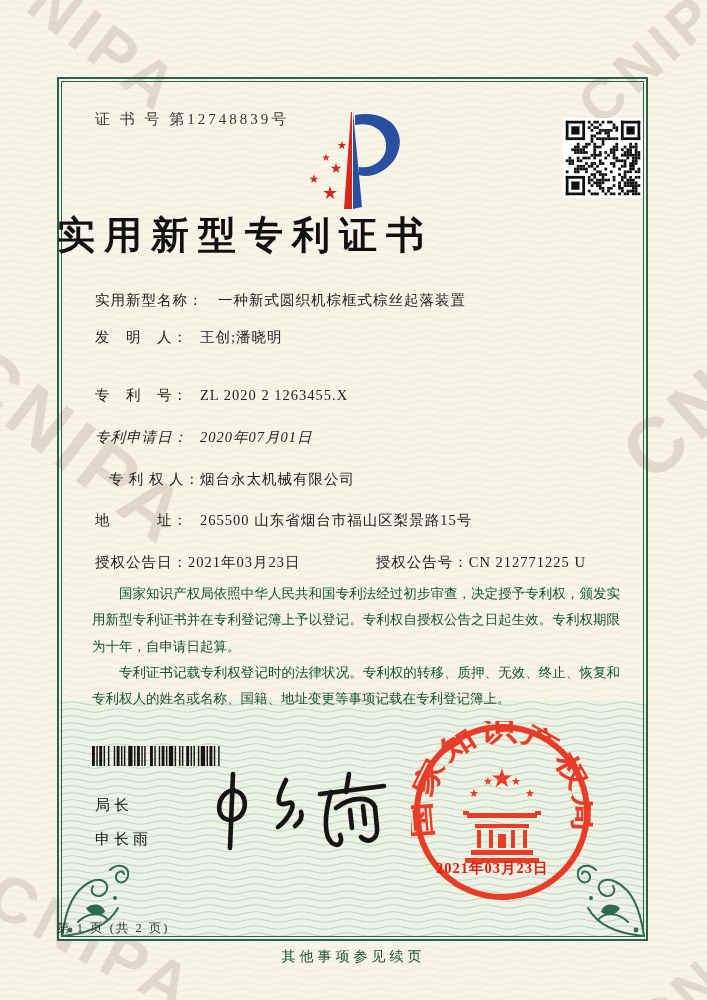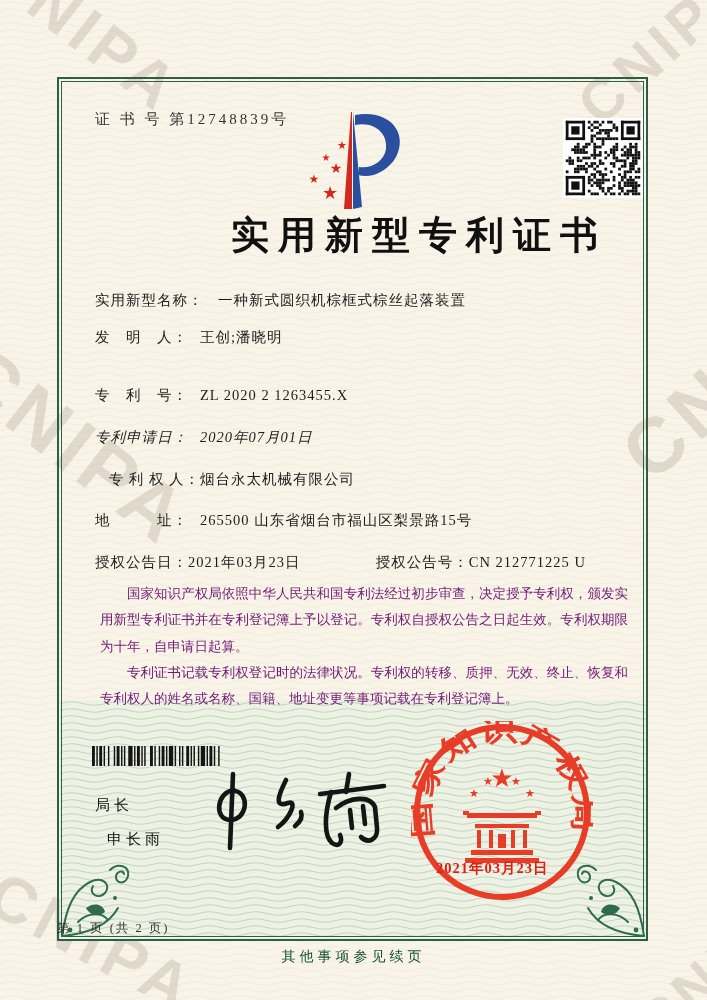--- a/index.html
+++ b/index.html
@@ -23,30 +23,30 @@
     border:2px solid #2b5f46;box-sizing:border-box;
   }
   .frame-inner{
     position:absolute;left:2px;top:2px;right:2px;bottom:2px;
     border:1px solid #2b5f46;
   }
   .cert-no{
     left:95px;top:110px;font-size:15px;letter-spacing:3px;color:#333;
   }
   .title{
-    left:57px;top:210px;width:550px;text-align:right;
+    left:57px;top:210px;width:550px;text-align:left;
     font-size:38px;font-weight:bold;letter-spacing:9px;color:#101010;
   }
   .field-row{position:absolute;left:95px;font-size:14.5px;letter-spacing:1px;color:#1d1d1d;white-space:nowrap;}
   .field-label{display:inline-block;}
   .w-wide{width:123px;}
   .w-std{width:105px;}
   .paragraphs{
     left:92px;top:581px;width:528px;font-size:13.5px;line-height:1.95;
-    text-align:justify;color:#701a75;margin-left:8px;
+    text-align:justify;color:#14532d;
   }
   .paragraphs p{margin:0;text-indent:2em;}
   .signer{left:95px;font-size:15px;letter-spacing:4px;color:#111;}
   .seal-date{
     left:436px;top:859px;font-size:14.5px;letter-spacing:1px;
     color:#e01f12;font-weight:bold;
   }
   .page-no{
     left:57px;top:908px;width:700px;text-align:left;
     font-size:12.5px;letter-spacing:2px;color:#333;margin-top:12px;
@@ -466,21 +466,21 @@
     <rect x="101.50000000000007" y="0" width="1.45" height="20" fill="#151515"></rect>
     <rect x="105.85000000000008" y="0" width="1.45" height="20" fill="#151515"></rect>
     <rect x="108.75000000000009" y="0" width="4.35" height="20" fill="#151515"></rect>
     <rect x="114.55000000000008" y="0" width="1.45" height="20" fill="#151515"></rect>
     <rect x="117.45000000000009" y="0" width="2.9" height="20" fill="#151515"></rect>
     <rect x="121.8000000000001" y="0" width="1.45" height="20" fill="#151515"></rect>
     <rect x="126.1500000000001" y="0" width="1.45" height="20" fill="#151515"></rect>
   </svg>
 
 <div class="abs signer" style="top:796px;">局长</div>
-<div class="abs signer" style="top:830px;margin-left:12px;">申长雨</div>
+<div class="abs signer" style="top:830px;">申长雨</div>
 
 <svg class="abs" style="left:200px;top:764px;" width="200" height="104" viewBox="0 0 200 104">
   <g stroke="#151515" stroke-width="4.6" fill="none" stroke-linecap="round" stroke-linejoin="round">
     <path d="M34,26 C16,28 14,56 30,56 C48,56 50,28 34,27"></path>
     <path d="M33,10 L30,84"></path>
     <path d="M86,16 C78,32 74,44 88,39 C98,36 90,54 78,63"></path>
     <path d="M95,62 C100,58 103,53 101,48"></path>
     <path d="M120,30 L184,22"></path>
     <path d="M149,10 L146,28"></path>
     <path d="M131,28 C124,52 124,72 132,79 C139,84 143,78 140,71"></path>

